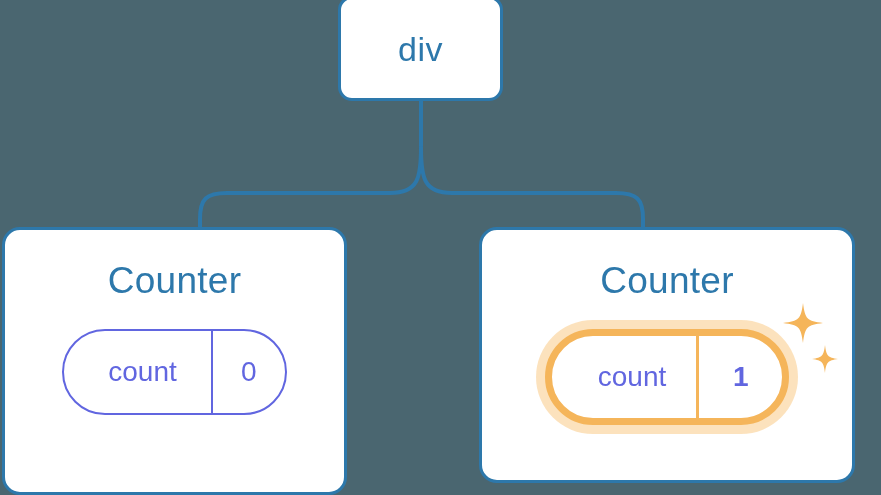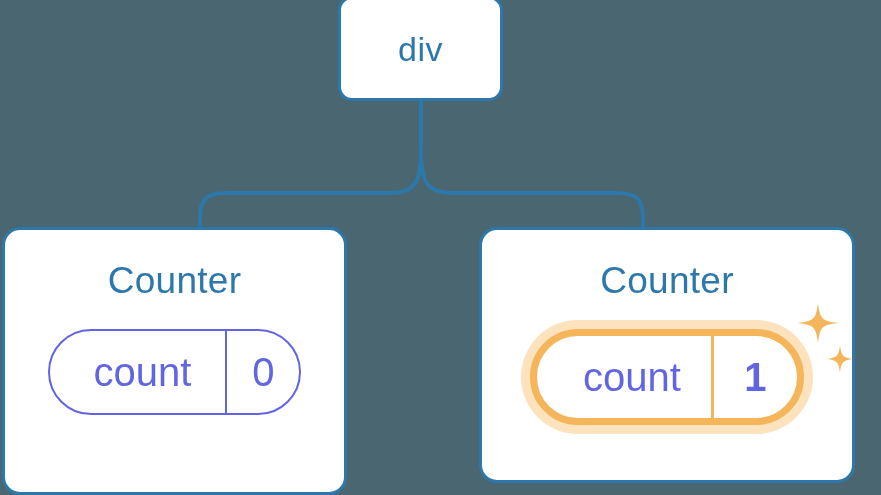--- a/index.html
+++ b/index.html
@@ -103,21 +103,21 @@
     background: #ffffff;
     box-sizing: border-box;
     height: 86px;
   }
 
   .pill-key,
   .pill-val {
     display: flex;
     align-items: center;
     justify-content: center;
-    font-size: 40px;
+    font-size: 28px;
     color: #6166e0;
     line-height: 1;
     box-sizing: border-box;
   }
 
   .pill-key {
     padding: 0 34px 0 44px;
   }
 
   .pill-val {

